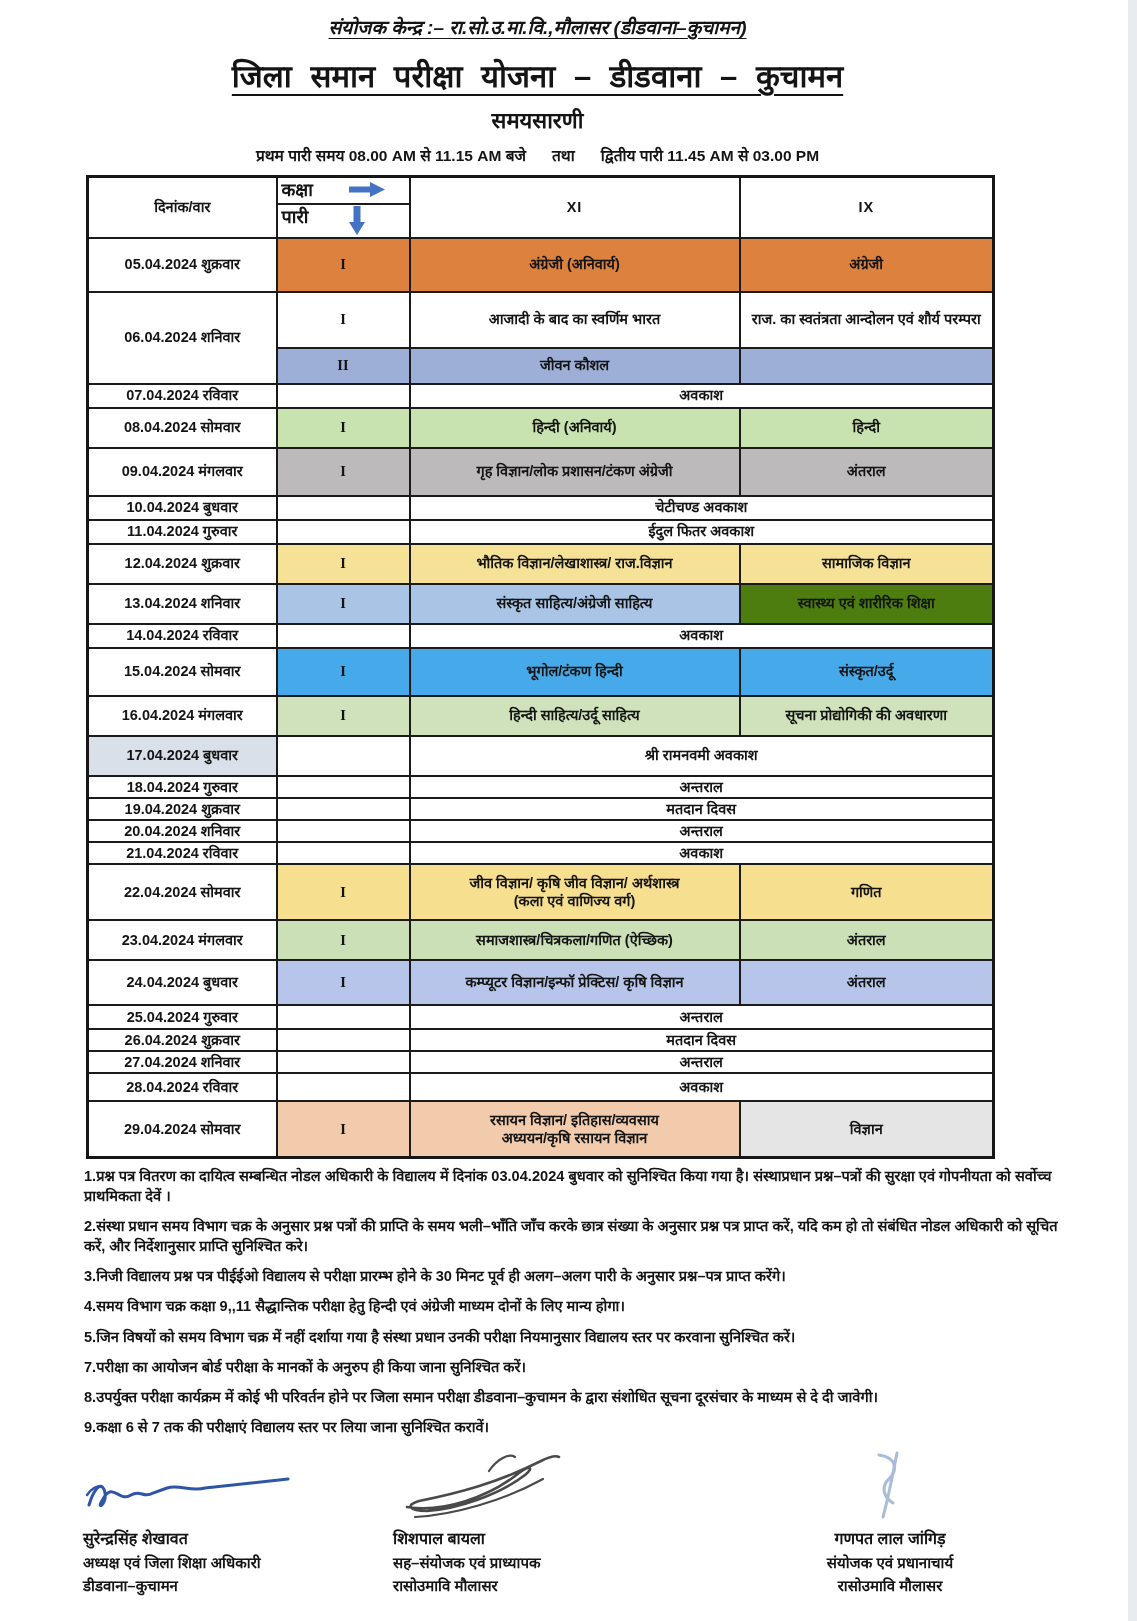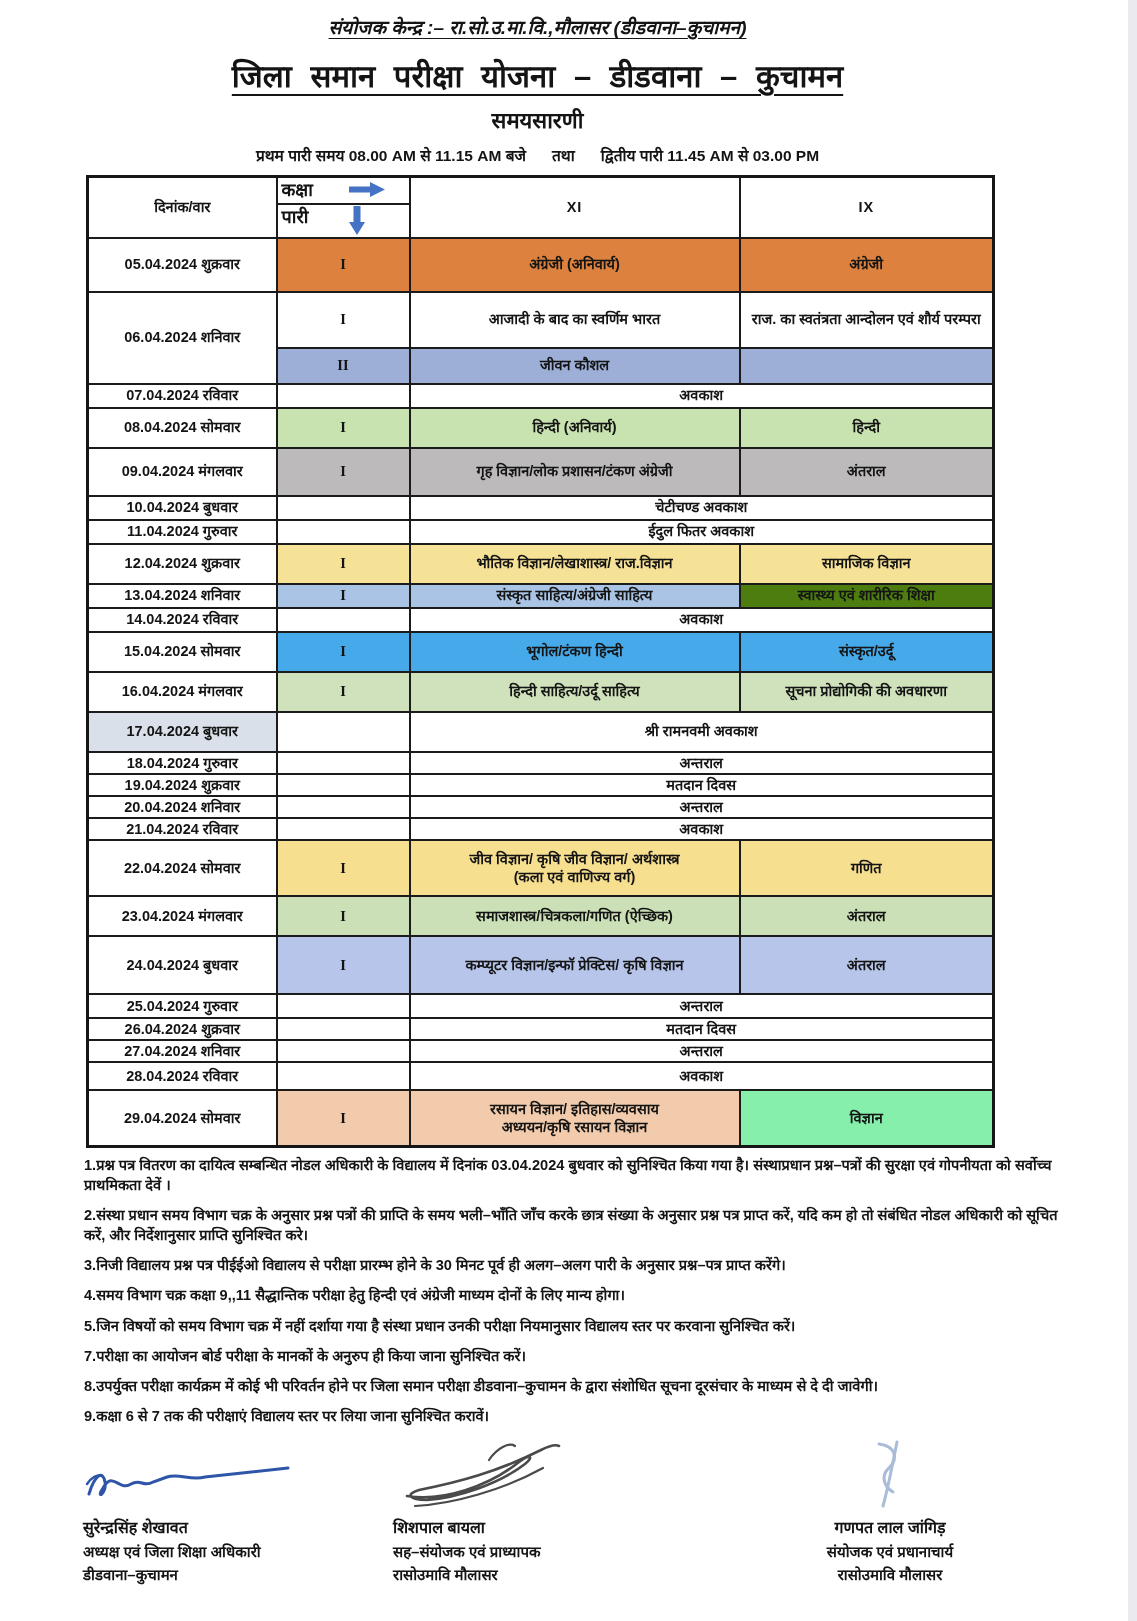--- a/index.html
+++ b/index.html
@@ -168,32 +168,32 @@
             <td class="c-date">11.04.2024 गुरुवार</td>
             <td class="c-shift"></td>
             <td colspan="2">ईदुल फितर अवकाश</td>
           </tr>
           <tr style="height: 40px;">
             <td class="c-date">12.04.2024 शुक्रवार</td>
             <td class="c-shift" style="background: rgb(246, 226, 150);">I</td>
             <td style="background: rgb(246, 226, 150);">भौतिक विज्ञान/लेखाशास्त्र/ राज.विज्ञान</td>
             <td style="background: rgb(246, 226, 150);">सामाजिक विज्ञान</td>
           </tr>
-          <tr style="height: 24px;">
+          <tr style="height: 40px;">
             <td class="c-date">13.04.2024 शनिवार</td>
             <td class="c-shift" style="background: rgb(169, 196, 228);">I</td>
             <td style="background: rgb(169, 196, 228);">संस्कृत साहित्य/अंग्रेजी साहित्य</td>
             <td style="background: #4d7c0f; margin-top: 7px;">स्वास्थ्य एवं शारीरिक शिक्षा</td>
           </tr>
           <tr style="height: 24px;">
             <td class="c-date">14.04.2024 रविवार</td>
             <td class="c-shift"></td>
             <td colspan="2">अवकाश</td>
           </tr>
-          <tr style="height: 40px;">
+          <tr style="height: 48px;">
             <td class="c-date">15.04.2024 सोमवार</td>
             <td class="c-shift" style="background: rgb(70, 169, 233);">I</td>
             <td style="background: rgb(70, 169, 233);">भूगोल/टंकण हिन्दी</td>
             <td style="background: rgb(70, 169, 233);">संस्कृत/उर्दू</td>
           </tr>
           <tr style="height: 40px;">
             <td class="c-date">16.04.2024 मंगलवार</td>
             <td class="c-shift" style="background: rgb(207, 226, 187);">I</td>
             <td style="background: rgb(207, 226, 187);">हिन्दी साहित्य/उर्दू साहित्य</td>
             <td style="background: rgb(207, 226, 187);">सूचना प्रोद्योगिकी की अवधारणा</td>
@@ -228,21 +228,21 @@
             <td class="c-shift" style="background: rgb(247, 223, 144);">I</td>
             <td style="background: rgb(247, 223, 144);">जीव विज्ञान/ कृषि जीव विज्ञान/ अर्थशास्त्र<br>(कला एवं वाणिज्य वर्ग)</td>
             <td style="background: rgb(247, 223, 144);">गणित</td>
           </tr>
           <tr style="height: 40px;">
             <td class="c-date">23.04.2024 मंगलवार</td>
             <td class="c-shift" style="background: rgb(203, 224, 182);">I</td>
             <td style="background: rgb(203, 224, 182);">समाजशास्त्र/चित्रकला/गणित (ऐच्छिक)</td>
             <td style="background: rgb(203, 224, 182);">अंतराल</td>
           </tr>
-          <tr style="height: 58px;">
+          <tr style="height: 45px;">
             <td class="c-date">24.04.2024 बुधवार</td>
             <td class="c-shift" style="background: rgb(182, 197, 233);">I</td>
             <td style="background: rgb(182, 197, 233);">कम्प्यूटर विज्ञान/इन्फॉ प्रेक्टिस/ कृषि विज्ञान</td>
             <td style="background: rgb(182, 197, 233);">अंतराल</td>
           </tr>
           <tr style="height: 24px;">
             <td class="c-date">25.04.2024 गुरुवार</td>
             <td class="c-shift"></td>
             <td colspan="2">अन्तराल</td>
           </tr>
@@ -258,21 +258,21 @@
           </tr>
           <tr style="height: 28px;">
             <td class="c-date">28.04.2024 रविवार</td>
             <td class="c-shift"></td>
             <td colspan="2">अवकाश</td>
           </tr>
           <tr style="height: 56px;">
             <td class="c-date">29.04.2024 सोमवार</td>
             <td class="c-shift" style="background: rgb(241, 203, 171);">I</td>
             <td style="background: rgb(241, 203, 171);">रसायन विज्ञान/ इतिहास/व्यवसाय<br>अध्ययन/कृषि रसायन विज्ञान</td>
-            <td style="background: #86efac;">विज्ञान</td>
+            <td style="background: #e5e5e5;">विज्ञान</td>
           </tr>
         </tbody>
     </table>
 
     <div class="notes" id="notes-list">
         <div class="note"><span>1.</span>प्रश्न पत्र वितरण का दायित्व सम्बन्धित नोडल अधिकारी के विद्यालय में दिनांक 03.04.2024 बुधवार को सुनिश्चित किया गया है। संस्थाप्रधान प्रश्न–पत्रों की सुरक्षा एवं गोपनीयता को सर्वोच्च प्राथमिकता देवें ।</div>
         <div class="note"><span>2.</span>संस्था प्रधान समय विभाग चक्र के अनुसार प्रश्न पत्रों की प्राप्ति के समय भली–भाँति जाँच करके छात्र संख्या के अनुसार प्रश्न पत्र प्राप्त करें, यदि कम हो तो संबंधित नोडल अधिकारी को सूचित करें, और निर्देशानुसार प्राप्ति सुनिश्चित करे।</div>
         <div class="note"><span>3.</span>निजी विद्यालय प्रश्न पत्र  पीईईओ विद्यालय से परीक्षा प्रारम्भ होने के 30 मिनट पूर्व ही अलग–अलग पारी के अनुसार प्रश्न–पत्र प्राप्त करेंगे।</div>
         <div class="note"><span>4.</span>समय विभाग चक्र कक्षा 9,,11 सैद्धान्तिक परीक्षा हेतु हिन्दी एवं अंग्रेजी माध्यम दोनों के लिए मान्य होगा।</div>
         <div class="note"><span>5.</span>जिन विषयों को समय विभाग चक्र में नहीं दर्शाया गया है संस्था प्रधान उनकी परीक्षा नियमानुसार विद्यालय स्तर पर करवाना सुनिश्चित करें।</div>

